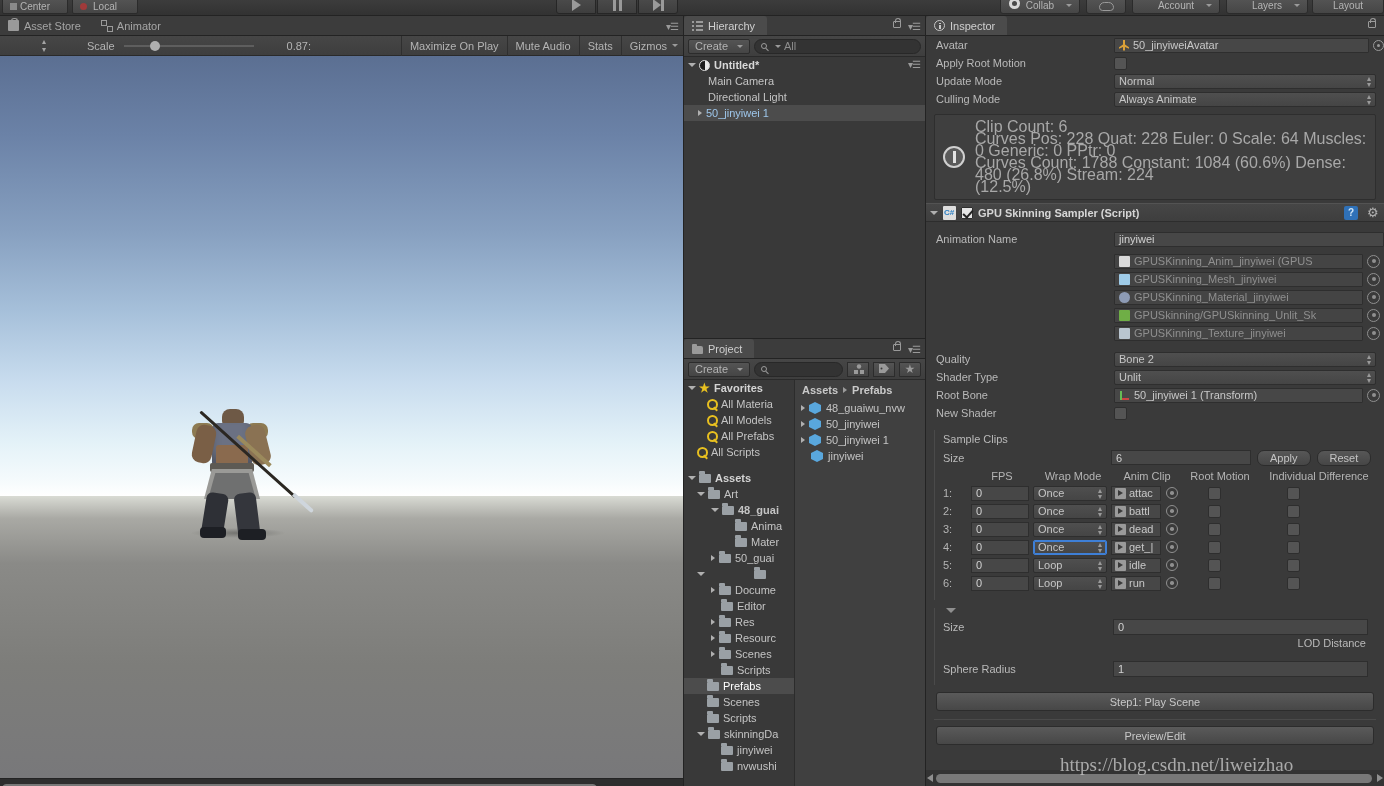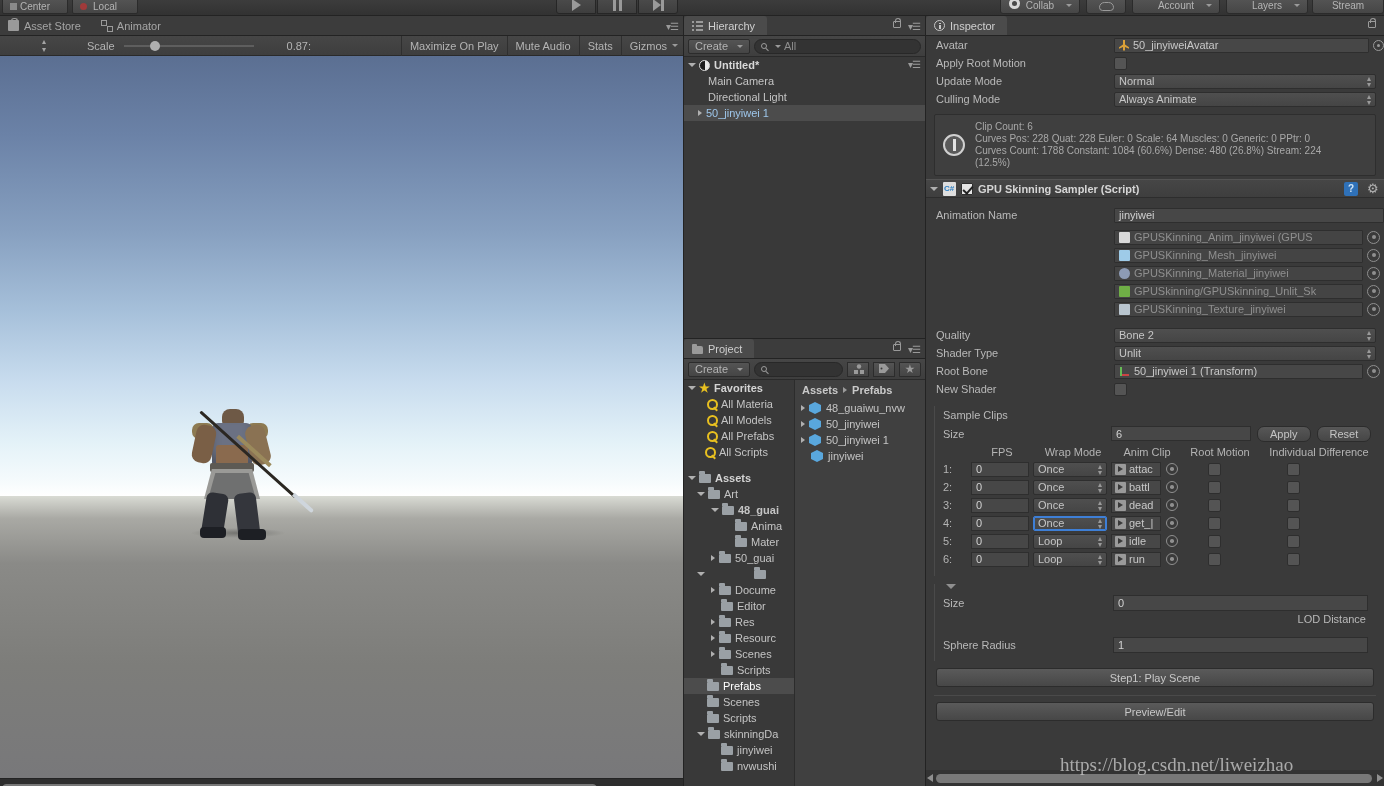--- a/index.html
+++ b/index.html
@@ -270,21 +270,21 @@
     display:flex; align-items:center; padding:0 4px; font-size:11px; color:#d2d2d2; margin-right:8px; }
 
   .info-box { margin:6px 8px 0 8px; background:#3f3f3f; border:1px solid #2e2e2e; border-radius:2px;
     display:flex; align-items:center; gap:10px; padding:6px 8px; }
   .warn-ic { width:22px; height:22px; border-radius:50%; background:#5a5a5a; border:2px solid #d0d0d0;
     flex:0 0 auto; position:relative; }
   .warn-ic::before { content:''; position:absolute; left:50%; top:3px; margin-left:-1.5px;
     width:3px; height:9px; background:#e2e2e2; }
   .warn-ic::after { content:''; position:absolute; left:50%; bottom:3px; margin-left:-1.5px;
     width:3px; height:3px; background:#e2e2e2; }
-  .info-text { font-size:10px; line-height:12px; color:#a8a8a8; }
+  .info-text { font-size:16px; line-height:12px; color:#a8a8a8; }
 
   .comp-header { margin-top:3px; height:19px; background:linear-gradient(#464646,#3e3e3e);
     border-top:1px solid #535353; border-bottom:1px solid #2d2d2d;
     display:flex; align-items:center; gap:5px; padding-left:4px; }
   .comp-tri { width:0;height:0;border-left:4px solid transparent;border-right:4px solid transparent;
     border-top:4px solid #b0b0b0; }
   .script-ic { width:13px; height:14px; background:#dedede; border-radius:1px; position:relative;
     flex:0 0 auto; }
   .script-ic::after { content:'C#'; position:absolute; left:1px; top:1px; font-size:8px;
     color:#2b7fc4; font-weight:bold; line-height:11px; }
@@ -429,21 +429,21 @@
     </div>
     <div class="tb-right tb-account">
       <span>Account</span>
       <span class="caret-s"></span>
     </div>
     <div class="tb-right tb-layers">
       <span>Layers</span>
       <span class="caret-s"></span>
     </div>
     <div class="tb-right tb-layout">
-      <span>Stream</span>
+      <span>Layout</span>
     </div>
   </div>
 
   <div class="scene-panel">
     <div class="scene-tabs">
       <div class="tab">
         <span class="tab-icon ic-store"></span>
         <span>Asset Store</span>
       </div>
       <div class="tab">
@@ -606,21 +606,21 @@
           <span>All Materia</span>
         </div>
         <div class="proj-row" style="padding-left:22px;">
           <span class="fav-ic"></span>
           <span>All Models</span>
         </div>
         <div class="proj-row" style="padding-left:22px;">
           <span class="fav-ic"></span>
           <span>All Prefabs</span>
         </div>
-        <div class="proj-row" style="padding-left:20px;">
+        <div class="proj-row" style="padding-left:12px;">
           <span class="fav-ic"></span>
           <span>All Scripts</span>
         </div>
         <div style="height:10px;"></div>
         <div class="proj-row bold" style="padding-left:4px;">
           <span class="tri open"></span>
           <span class="folder-ic"></span>
           <span>Assets</span>
         </div>
 

